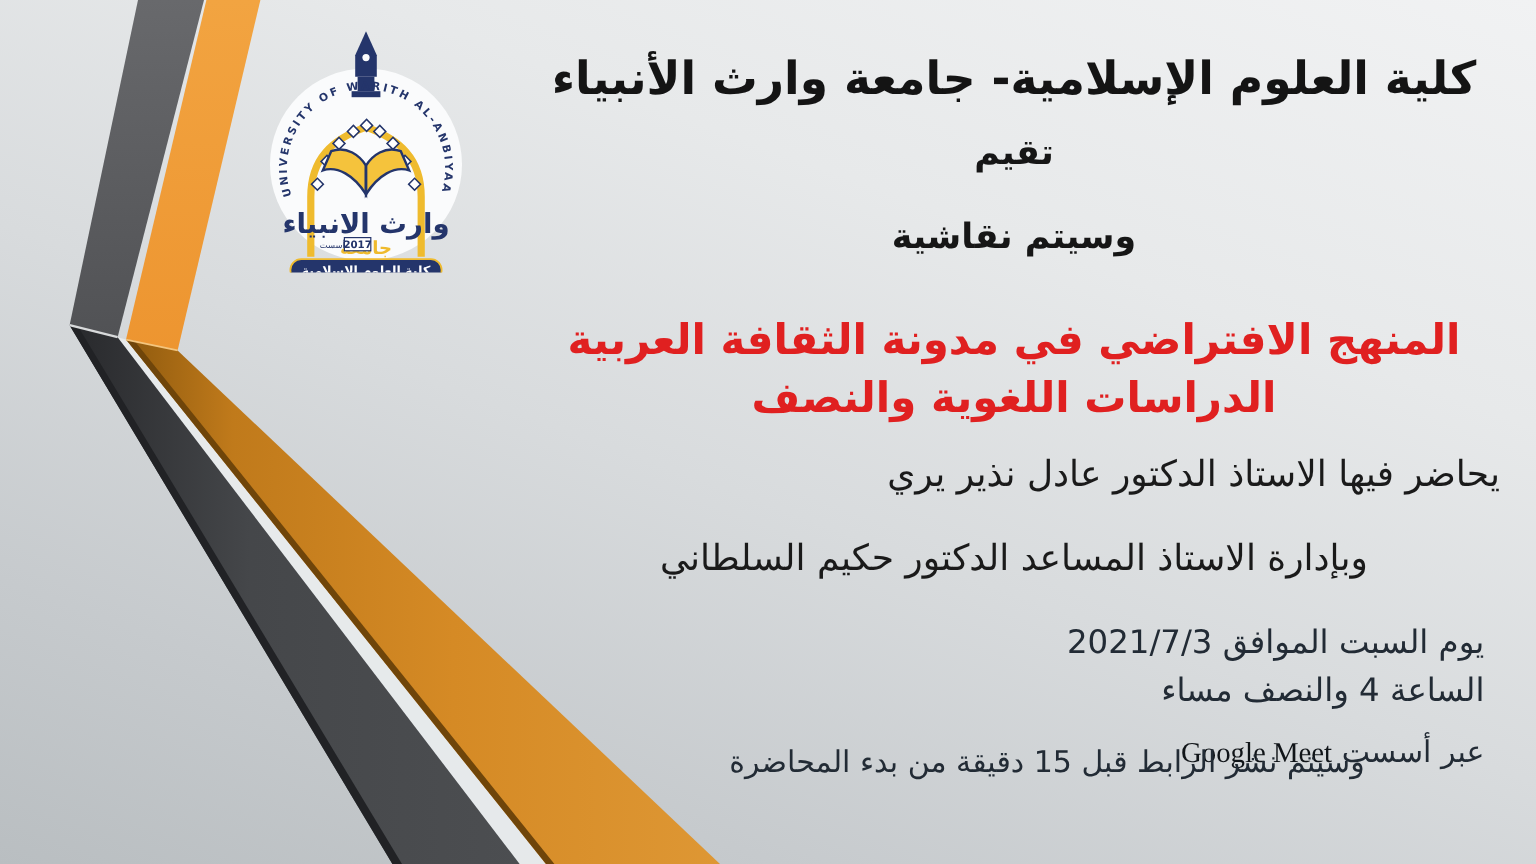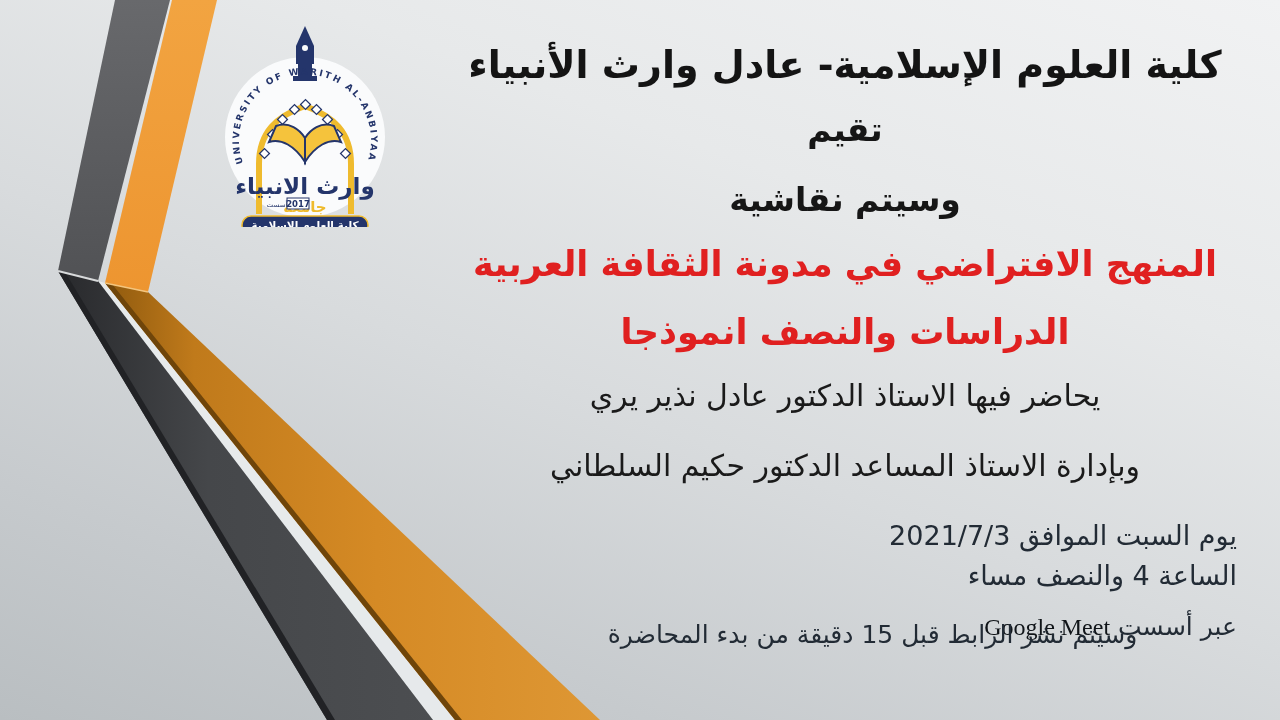--- a/index.html
+++ b/index.html
@@ -9,28 +9,28 @@
     overflow:hidden;
     margin:0 auto;
     background:linear-gradient(200deg,#F1F2F3 0%,#E7E9EA 30%,#D8DBDD 55%,#C6CACD 80%,#B9BEC1 100%);
     font-family:"DejaVu Sans",sans-serif;
   }
   .ribbon{position:absolute;left:0;top:0;width:1280px;height:720px;}
   .emblem{position:absolute;left:225px;top:22px;width:160px;height:205px;}
   .txt{position:absolute;direction:rtl;white-space:nowrap;}
   .center-col{left:440px;width:810px;text-align:center;}
   .t-title{top:38px;font-size:38px;line-height:1.45;color:#141414;font-weight:700;}
-  .t-sub{font-size:33px;color:#161616;font-weight:700;}
+  .t-sub{font-size:29px;color:#161616;font-weight:700;}
   .t-presents{top:110px;}
   .t-session{top:180px;}
   .t-red{color:#E02020;font-weight:700;font-size:35px;}
-  .t-red1{top:244px;}
+  .t-red1{top:264px;}
   .t-red2{top:312px;}
   .t-blk{color:#1a1a1a;font-size:30px;font-weight:400;}
-  .t-blk1{top:378px;}
+  .t-blk1{top:378px;text-align:right;}
   .t-blk2{top:448px;}
   .right-col{right:43px;text-align:right;color:#222B35;}
   .t-date{top:520px;font-size:27px;}
   .t-time{top:560px;font-size:27px;}
   .t-google{top:612px;font-size:25px;}
   .latin-bold{font-family:"Liberation Serif","DejaVu Serif",serif;font-weight:400;font-size:24px;color:#101418;}
   .t-note{top:620px;left:500px;width:745px;text-align:center;font-size:25px;color:#222B35;}
 </style>
 </head>
 <body>
@@ -107,26 +107,26 @@
     <text x="80" y="172" text-anchor="middle" font-size="23" font-weight="bold" fill="#24356B">وارث الانبياء</text>
     <text x="80" y="190" text-anchor="middle" font-size="15" font-weight="bold" fill="#EFBB2E" letter-spacing="6">جامعة</text>
     <rect x="62" y="176" width="22" height="11" fill="#FFFFFF" stroke="#24356B" stroke-width="1"></rect>
     <text x="73" y="185" text-anchor="middle" font-size="8.5" font-weight="bold" fill="#24356B">2017</text>
     <text x="52" y="185" text-anchor="middle" font-size="7" fill="#24356B">أسست</text>
 
     <rect x="17" y="194" width="126" height="18" rx="9" fill="#24356B" stroke="#EFBB2E" stroke-width="1.5"></rect>
     <text x="80" y="207" text-anchor="middle" font-size="10.5" font-weight="bold" fill="#FFFFFF">كلية العلوم الاسلامية</text>
   </svg>
 
-  <div class="txt center-col t-title">كلية العلوم الإسلامية- عادل وارث الأنبياء</div>
+  <div class="txt center-col t-title">كلية العلوم الإسلامية- جامعة وارث الأنبياء</div>
   <div class="txt center-col t-sub t-presents">تقيم</div>
   <div class="txt center-col t-sub t-session">وسيتم نقاشية</div>
 
   <div class="txt center-col t-red t-red1">المنهج الافتراضي في مدونة الثقافة العربية</div>
-  <div class="txt center-col t-red t-red2">الدراسات والنصف انموذجا</div>
+  <div class="txt center-col t-red t-red2">الدراسات اللغوية والنصف</div>
 
   <div class="txt center-col t-blk t-blk1">يحاضر فيها الاستاذ الدكتور عادل نذير يري</div>
   <div class="txt center-col t-blk t-blk2">وبإدارة الاستاذ المساعد الدكتور حكيم السلطاني</div>
 
   <div class="txt right-col t-date">يوم السبت الموافق 2021/7/3</div>
   <div class="txt right-col t-time">الساعة 4 والنصف مساء</div>
   <div class="txt right-col t-google">
     <span>عبر أسست</span>
     <span class="latin-bold">Google Meet</span>
   </div>

